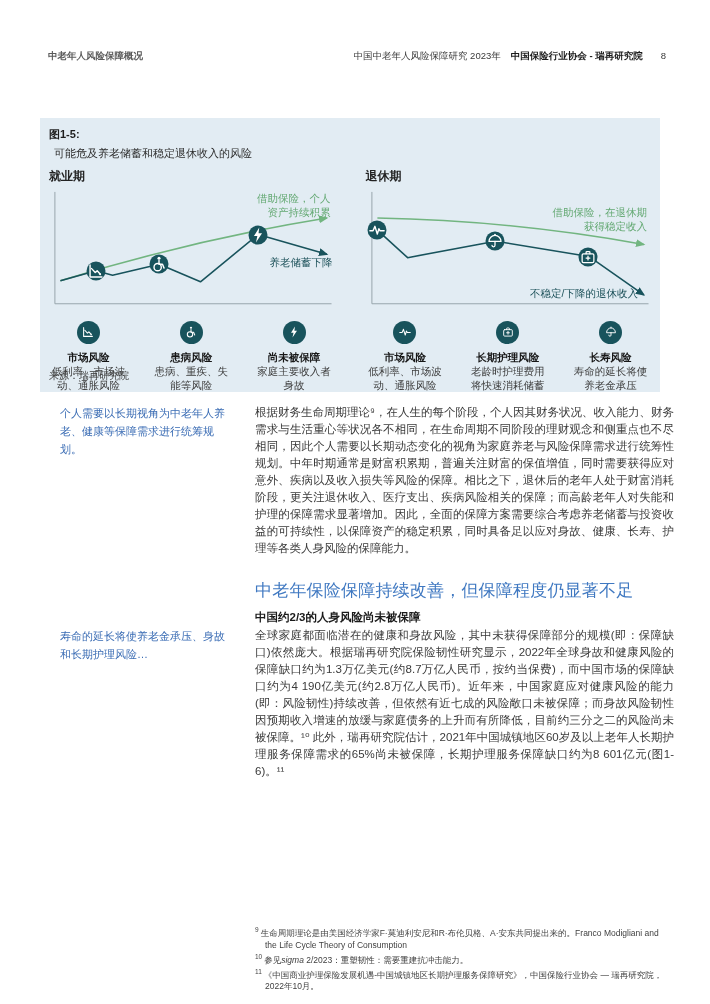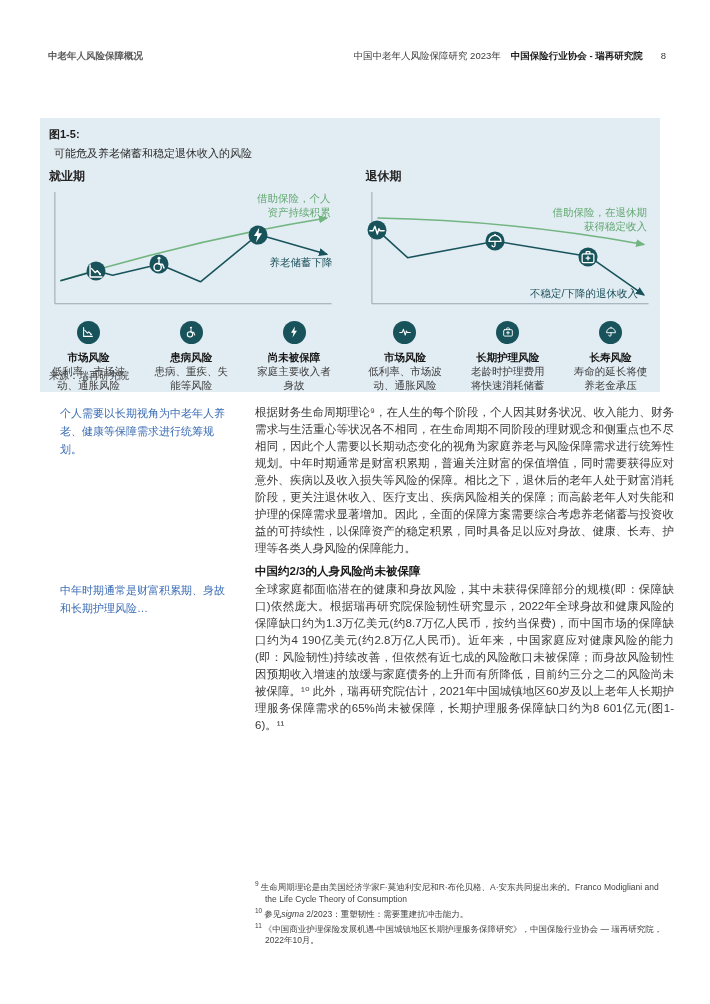--- a/index.html
+++ b/index.html
@@ -249,23 +249,24 @@
 
   <div class="fig-source">来源：瑞再研究院</div>
 </section>
 
 <main class="content">
   <div class="row">
     <aside class="margin-note">个人需要以长期视角为中老年人养老、健康等保障需求进行统筹规划。</aside>
     <p class="body-p">根据财务生命周期理论⁹，在人生的每个阶段，个人因其财务状况、收入能力、财务需求与生活重心等状况各不相同，在生命周期不同阶段的理财观念和侧重点也不尽相同，因此个人需要以长期动态变化的视角为家庭养老与风险保障需求进行统筹性规划。中年时期通常是财富积累期，普遍关注财富的保值增值，同时需要获得应对意外、疾病以及收入损失等风险的保障。相比之下，退休后的老年人处于财富消耗阶段，更关注退休收入、医疗支出、疾病风险相关的保障；而高龄老年人对失能和护理的保障需求显著增加。因此，全面的保障方案需要综合考虑养老储蓄与投资收益的可持续性，以保障资产的稳定积累，同时具备足以应对身故、健康、长寿、护理等各类人身风险的保障能力。</p>
   </div>
 
+  <h1 class="section-heading">中老年保险保障持续改善，但保障程度仍显著不足</h1>
 
   <div class="row second">
-    <aside class="margin-note mn2">中年时期通常是财富积累期、身故和长期护理风险…</aside>
+    <aside class="margin-note mn2">寿命的延长将使养老金承压、身故和长期护理风险…</aside>
     <div>
       <h2 class="subhead">中国约2/3的人身风险尚未被保障</h2>
       <p class="body-p">全球家庭都面临潜在的健康和身故风险，其中未获得保障部分的规模(即：保障缺口)依然庞大。根据瑞再研究院保险韧性研究显示，2022年全球身故和健康风险的保障缺口约为1.3万亿美元(约8.7万亿人民币，按约当保费)，而中国市场的保障缺口约为4 190亿美元(约2.8万亿人民币)。近年来，中国家庭应对健康风险的能力(即：风险韧性)持续改善，但依然有近七成的风险敞口未被保障；而身故风险韧性因预期收入增速的放缓与家庭债务的上升而有所降低，目前约三分之二的风险尚未被保障。¹⁰ 此外，瑞再研究院估计，2021年中国城镇地区60岁及以上老年人长期护理服务保障需求的65%尚未被保障，长期护理服务保障缺口约为8 601亿元(图1-6)。¹¹</p>
     </div>
   </div>
 
   <div class="footnotes">
     <div class="fn"><sup>9</sup><span class="fn-text">生命周期理论是由美国经济学家F·莫迪利安尼和R·布伦贝格、A·安东共同提出来的。Franco Modigliani and
 the Life Cycle Theory of Consumption</span></div>
     <div class="fn"><sup>10</sup><span class="fn-text"><span>参见</span><span class="it">sigma</span><span> 2/2023：重塑韧性：需要重建抗冲击能力。</span></span></div>

